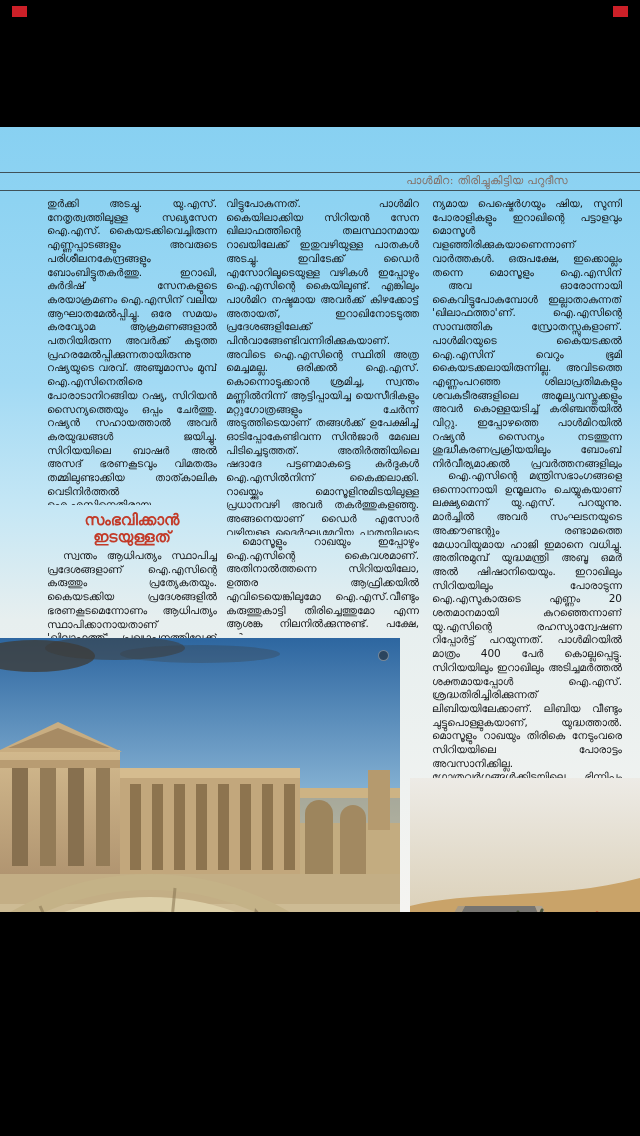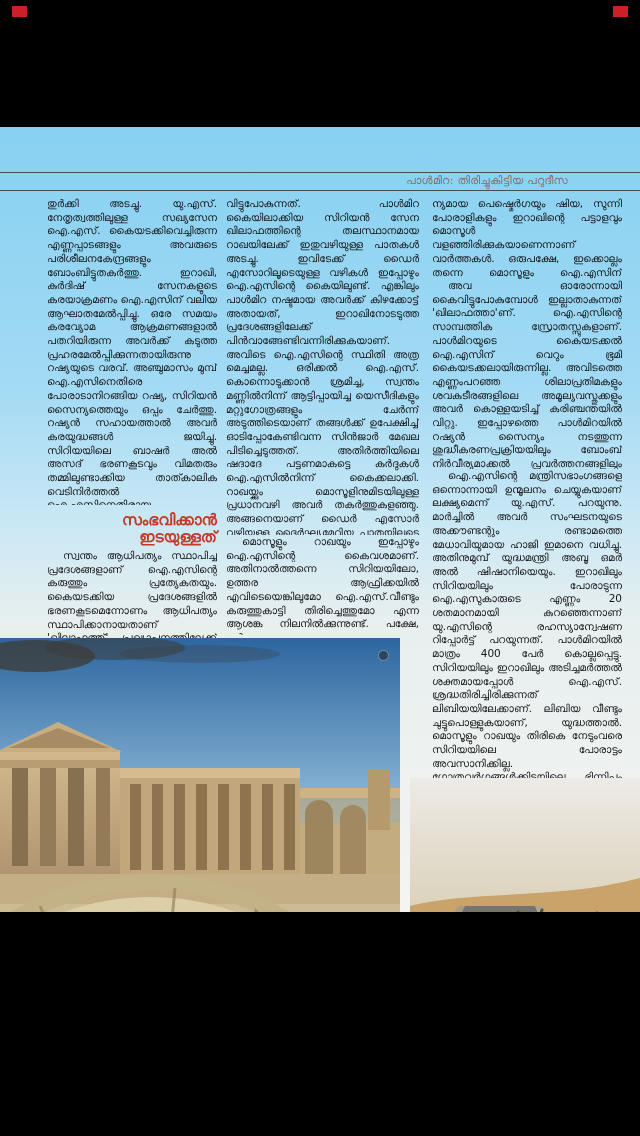--- a/index.html
+++ b/index.html
@@ -23,21 +23,21 @@
   .col1{left:47px;width:170px;height:441px;}
   .col2{left:226px;width:193px;height:440px;}
   .col3{left:432px;width:190px;height:578px;}
   .col1 .p1{height:308px;}
   .col2 .p1{height:338px;}
   .col2 .p2{height:100px;}
   .col3 .p1{height:82px;}
   .col3 .p2{height:190px;}
   .subhead{
     margin:7px 0 4px 0;color:#c23a28;font-weight:700;font-size:15.5px;line-height:16.5px;
-    text-align:right;
+    text-align:center;
   }
   .subhead span{display:block;}
   .ulink{}
   .gk{display:inline-block;font-weight:900;font-size:14px;line-height:12px;letter-spacing:-1px;vertical-align:-1px;white-space:nowrap;}
   .gk .g{color:#e8232a;} .gk .k{color:#121212;margin-left:-2px;}
   .photo{position:absolute;overflow:hidden;}
   .photo svg{display:block;}
   .photo-palmyra{left:0;top:638px;width:400px;height:471px;}
   .photo-truck{left:410px;top:778px;width:230px;height:304px;}
   .credit-dot{

